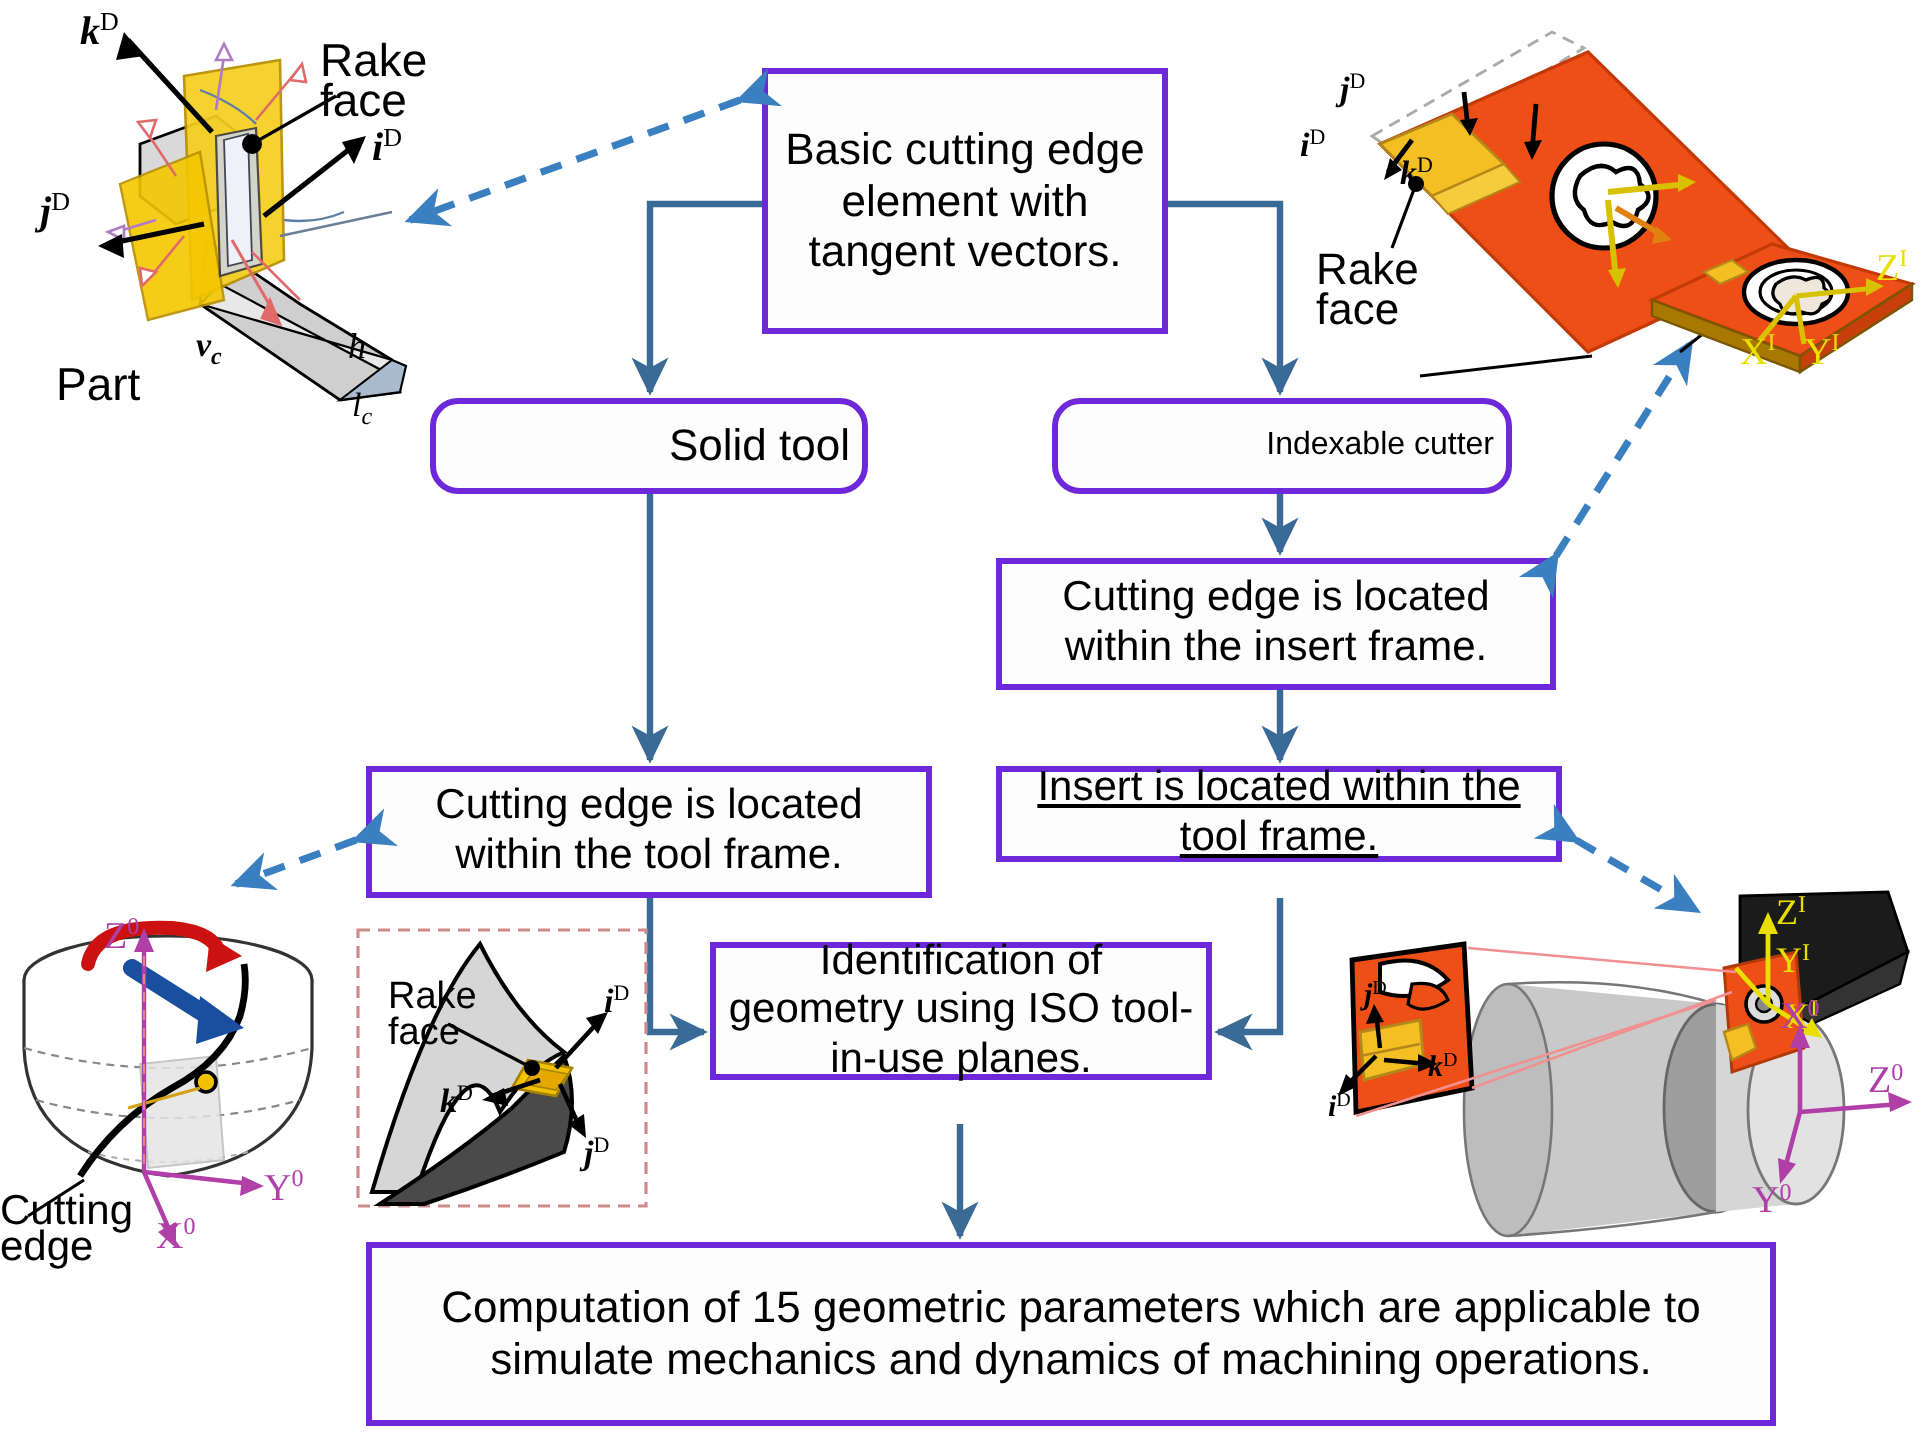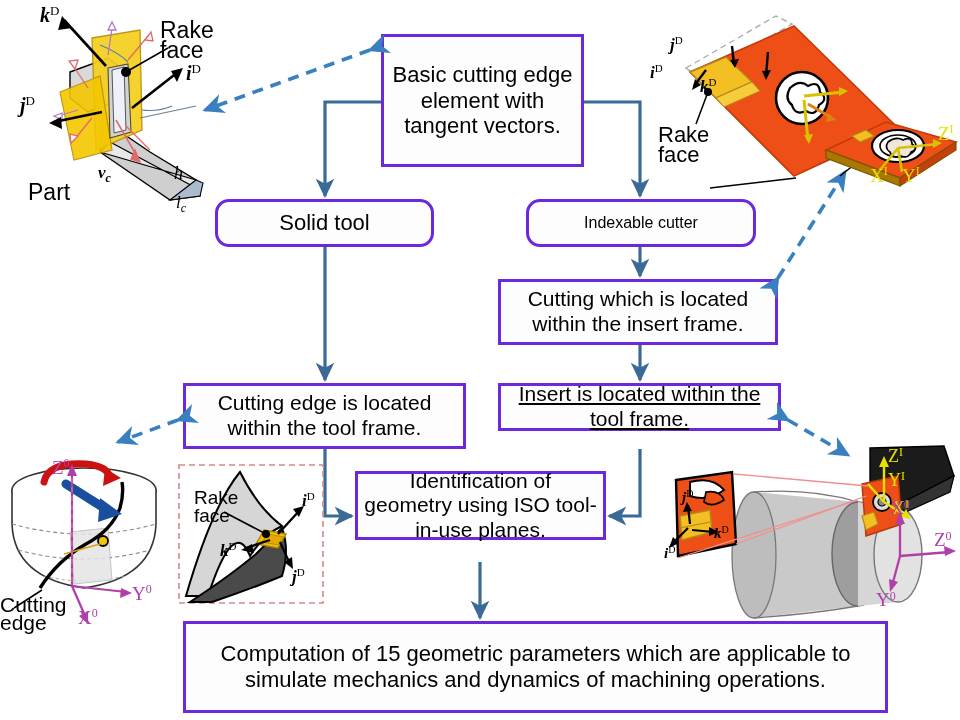--- a/index.html
+++ b/index.html
@@ -4,21 +4,21 @@
 <style>
   html,body{margin:0;padding:0;background:#ffffff;}
   body{width:960px;height:720px;position:relative;overflow:hidden;
        font-family:"Liberation Sans",sans-serif;color:#000;}
   #stage{position:absolute;left:0;top:0;width:960px;height:720px;}
 
   
   .node{position:absolute;box-sizing:border-box;border:3px solid #6d28d9;
         background:#fdfdfd;display:flex;align-items:center;justify-content:center;
         text-align:center;color:#000;line-height:1.17;}
-  .node.round{border-radius:14px;}
+  .node.round{border-radius:14px;justify-content:flex-end;}
   .node span{display:block;padding:0 6px;}
 
   #node-basic{left:381px;top:34px;width:203px;height:133px;font-size:22px;}
   #node-solid{left:215px;top:199px;width:219px;height:48px;font-size:22px;}
   #node-indexable{left:526px;top:199px;width:230px;height:48px;font-size:16px;}
   #node-insertframe{left:498px;top:279px;width:280px;height:66px;font-size:21px;}
   #node-toolframe-edge{left:183px;top:383px;width:283px;height:66px;font-size:21px;}
   #node-toolframe-insert{left:498px;top:383px;width:283px;height:48px;font-size:21px;text-decoration:underline;}
   #node-identification{left:355px;top:471px;width:251px;height:69px;font-size:21px;}
   #node-computation{left:183px;top:621px;width:705px;height:92px;font-size:22px;}
@@ -47,21 +47,21 @@
 
   <div class="node round" id="node-solid">
     <span>Solid tool</span>
   </div>
 
   <div class="node round" id="node-indexable">
     <span>Indexable cutter</span>
   </div>
 
   <div class="node" id="node-insertframe">
-    <span>Cutting which is located within the insert frame.</span>
+    <span>Cutting edge is located within the insert frame.</span>
   </div>
 
   <div class="node" id="node-toolframe-edge">
     <span>Cutting edge is located within the tool frame.</span>
   </div>
 
   <div class="node" id="node-toolframe-insert">
     <span>Insert is located within the tool frame.</span>
   </div>
 

